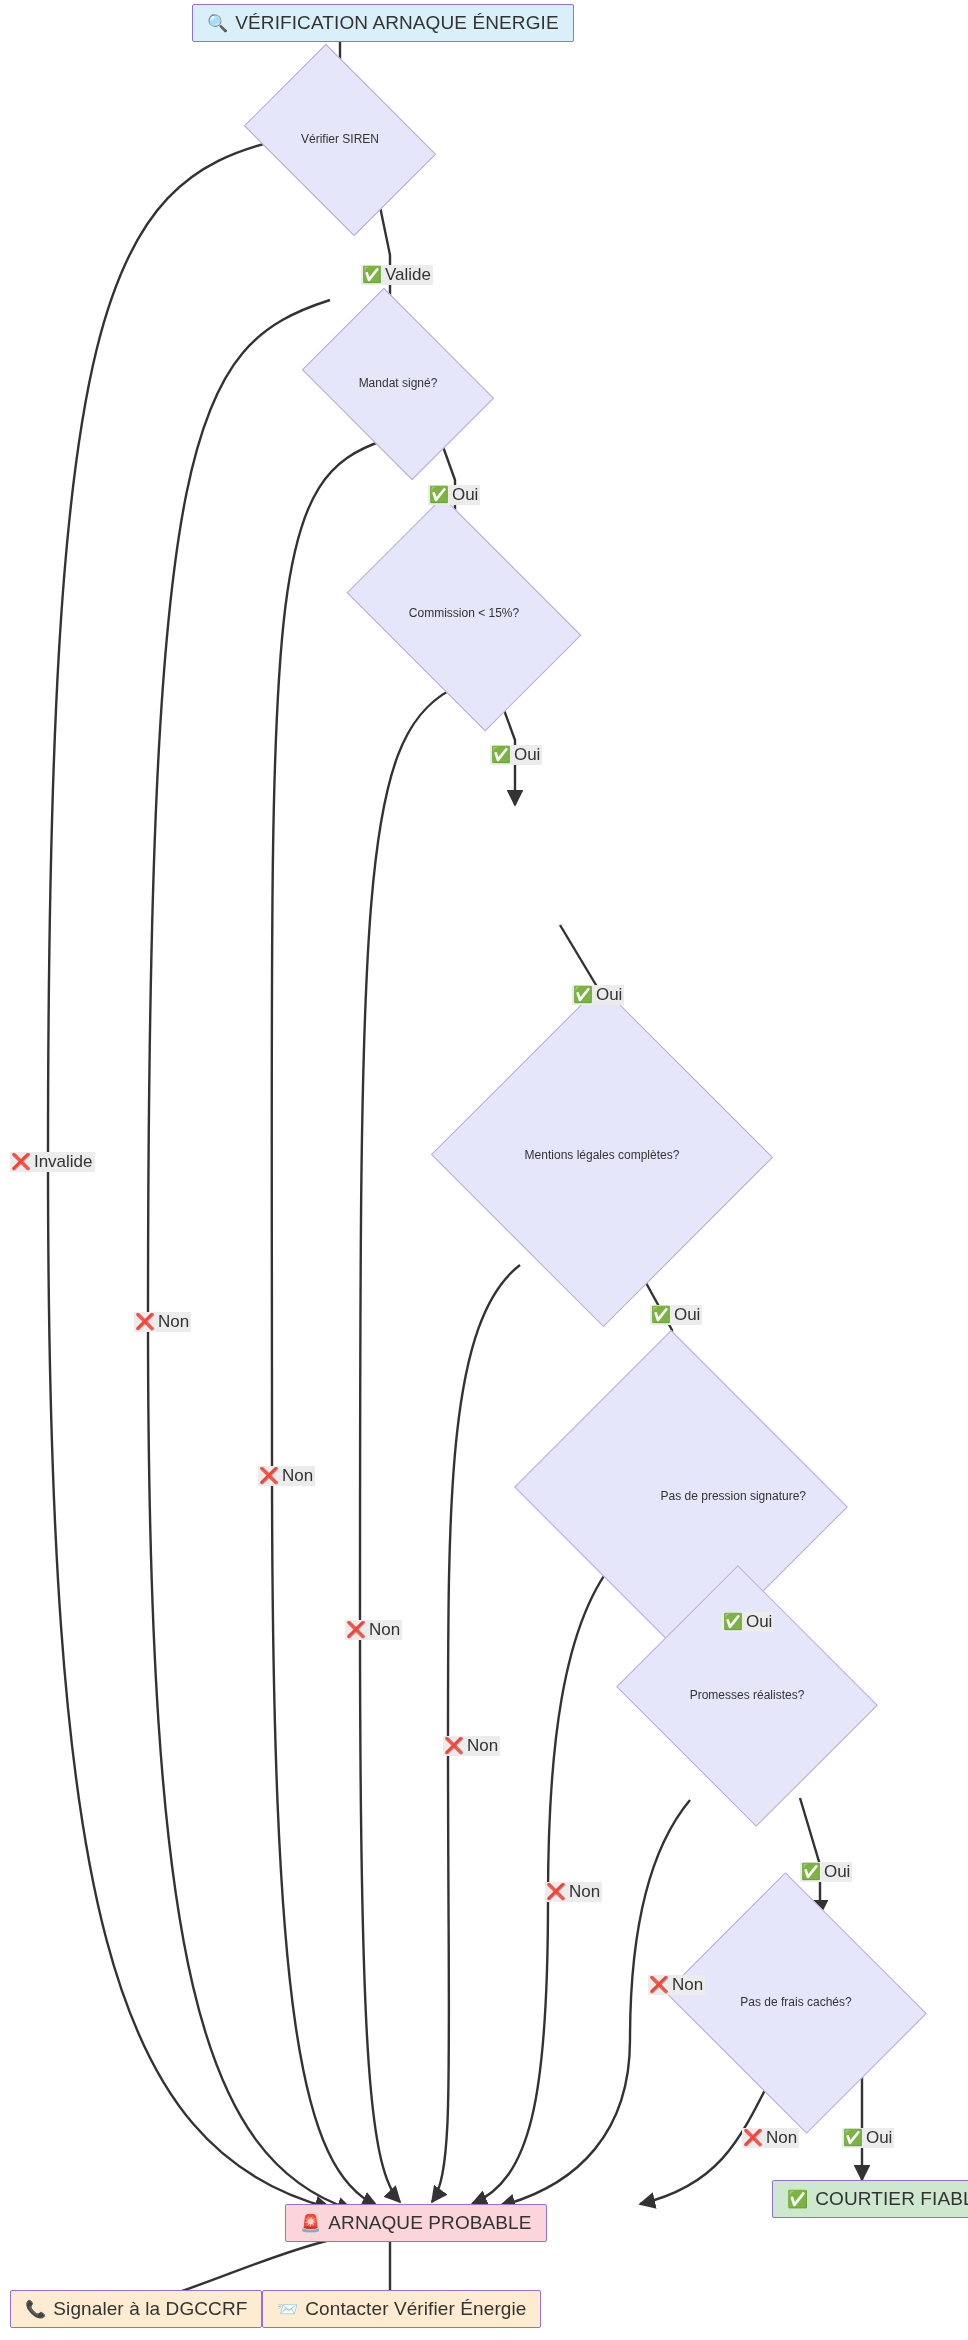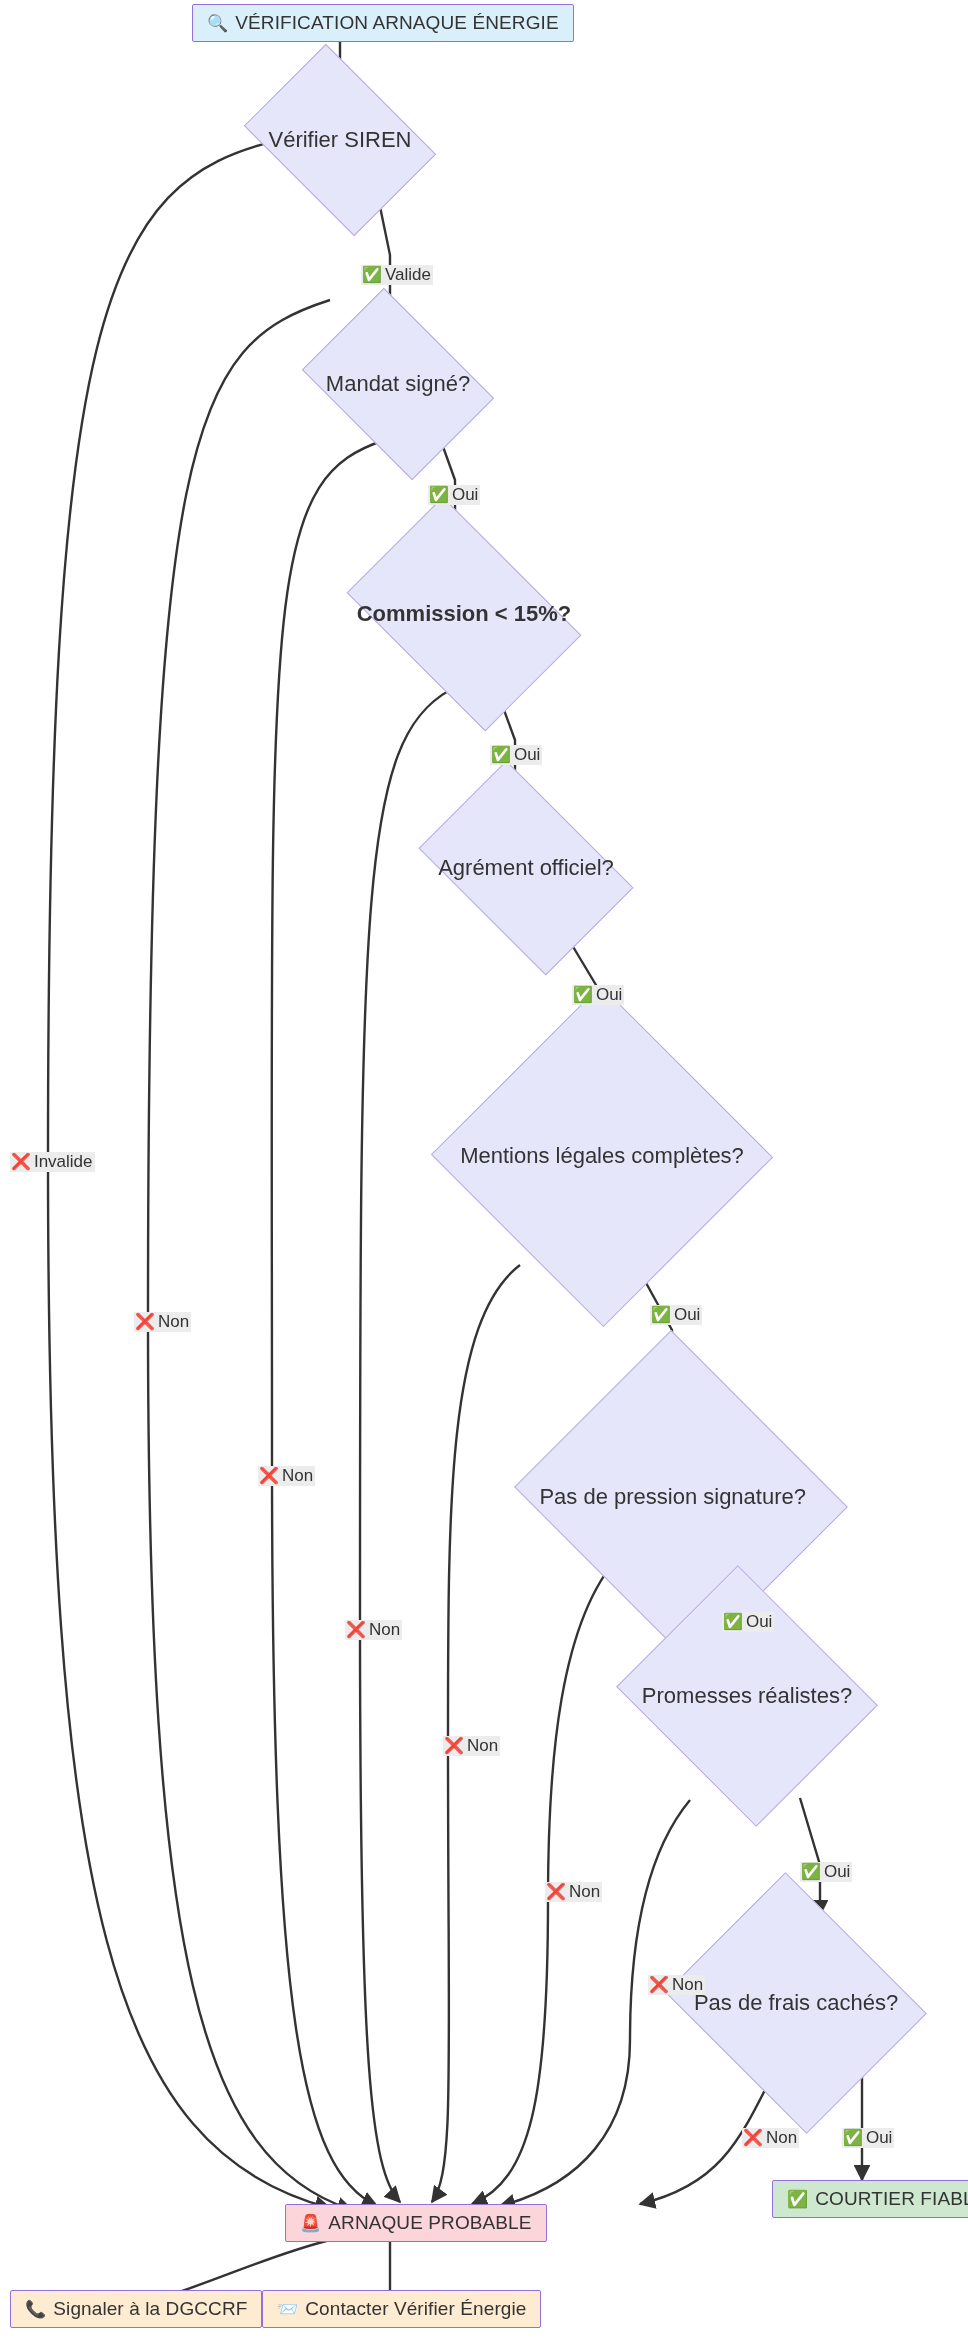--- a/index.html
+++ b/index.html
@@ -67,21 +67,21 @@
     position: absolute;
     inset: 0;
     background: #e6e6fa;
     border: 1px solid #b9a9e0;
     transform: rotate(45deg);
     box-sizing: border-box;
   }
   .diamond .dlabel {
     position: relative;
     z-index: 2;
-    font-size: 22px;
+    font-size: 12px;
     color: #333333;
     white-space: nowrap;
     text-align: center;
     line-height: 1.1;
   }
 
   
   .elabel {
     position: absolute;
     display: flex;
@@ -154,29 +154,25 @@
   <div class="node diamond" style="left:262px; top:82px; width:156px; height:116px;">
     <span class="shape"></span>
     <span class="dlabel">Vérifier SIREN</span>
   </div>
 
   <div class="node diamond" style="left:320px; top:326px; width:156px; height:116px;">
     <span class="shape"></span>
     <span class="dlabel">Mandat signé?</span>
   </div>
 
-  <div class="node diamond" style="left:366px; top:546px; width:196px; height:136px;font-weight:bold;">
+  <div class="node diamond" style="left:366px; top:546px; width:196px; height:136px;">
     <span class="shape"></span>
     <span class="dlabel">Commission &lt; 15%?</span>
   </div>
 
-  <div class="node diamond" style="left:436px; top:806px; width:180px; height:124px;">
-    <span class="shape"></span>
-    <span class="dlabel">Agrément officiel?</span>
-  </div>
 
   <div class="node diamond" style="left:480px; top:1036px; width:244px; height:240px;">
     <span class="shape"></span>
     <span class="dlabel">Mentions légales complètes?</span>
   </div>
 
   <div class="node diamond" style="left:556px; top:1386px; width:250px; height:222px;justify-content:flex-end;">
     <span class="shape"></span>
     <span class="dlabel">Pas de pression signature?</span>
   </div>

